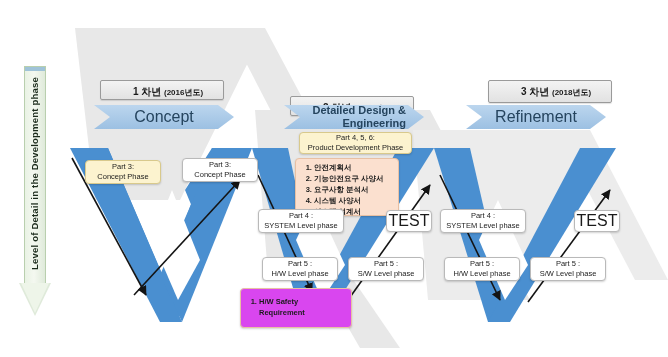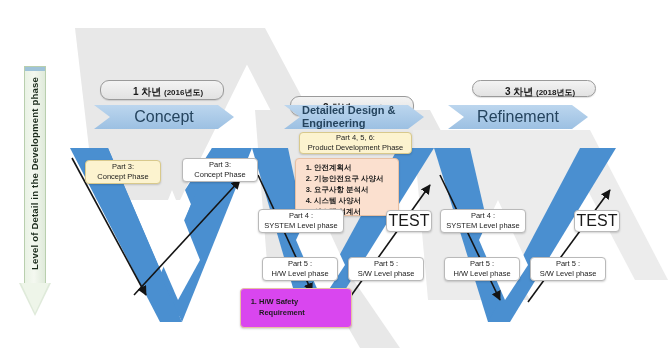--- a/index.html
+++ b/index.html
@@ -46,35 +46,35 @@
     font-size:9.5px;font-weight:bold;color:#1b2b1b;
     letter-spacing:.2px;
     white-space:nowrap;
   }
 
   
   .year-pill{
     position:absolute;
     background:linear-gradient(to bottom,#f3f3f3,#e2e2e2);
     border:1px solid #9a9a9a;
-    border-radius:9px;
+    border-radius:2px;
     text-align:center;
     font-size:10px;font-weight:bold;color:#1a1a1a;
     padding:4px 0 4px 12px;
     box-sizing:border-box;
     box-shadow:0 1px 1px rgba(0,0,0,.12);
     white-space:nowrap;
   }
   .year-pill .yr{font-size:8px;font-weight:bold;}
 
   
   .chev{
     position:absolute;
     display:flex;align-items:center;justify-content:center;
-    text-align:left;
+    text-align:right;
     color:#25445e;
     background:linear-gradient(to bottom,#bcd6ee,#9cc0e2);
     clip-path:polygon(0 0, calc(100% - 16px) 0, 100% 50%, calc(100% - 16px) 100%, 0 100%, 16px 50%);
     box-sizing:border-box;
     padding:0 18px;
     line-height:1.15;
   }
   .chev.big{font-size:16px;font-weight:400;}
   .chev.small{font-size:11px;font-weight:bold;}
 
@@ -189,25 +189,25 @@
     <span class="yr">(2017년도)</span>
   </div>
   <div class="chev small" style="left:284px;top:105px;width:140px;height:24px;">
     <span>Detailed Design &amp; Engineering</span>
   </div>
   <div class="box yellow" style="left:299px;top:132px;width:113px;height:22px;flex-direction:column;">
     <span class="l1">Part 4, 5, 6:</span>
     <span class="l1">Product Development  Phase</span>
   </div>
 
-  <div class="year-pill" style="left:472px;top:80px;width:124px;height:17px;">
+  <div class="year-pill" style="left:488px;top:80px;width:124px;height:23px;">
     <span>3 차년</span>
     <span class="yr">(2018년도)</span>
   </div>
-  <div class="chev big" style="left:448px;top:105px;width:140px;height:24px;">
+  <div class="chev big" style="left:466px;top:105px;width:140px;height:24px;">
     <span>Refinement</span>
   </div>
 
   <div class="box yellow" style="left:85px;top:160px;width:76px;height:24px;flex-direction:column;">
     <span class="l1">Part 3:</span>
     <span class="l1">Concept Phase</span>
   </div>
   <div class="box" style="left:182px;top:158px;width:76px;height:24px;flex-direction:column;">
     <span class="l1">Part 3:</span>
     <span class="l1">Concept Phase</span>

